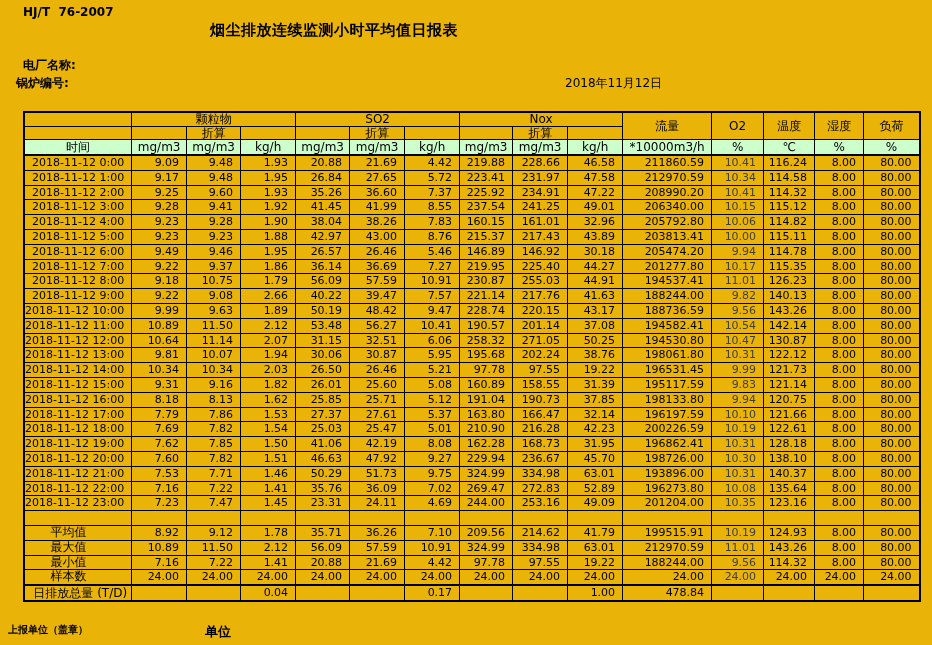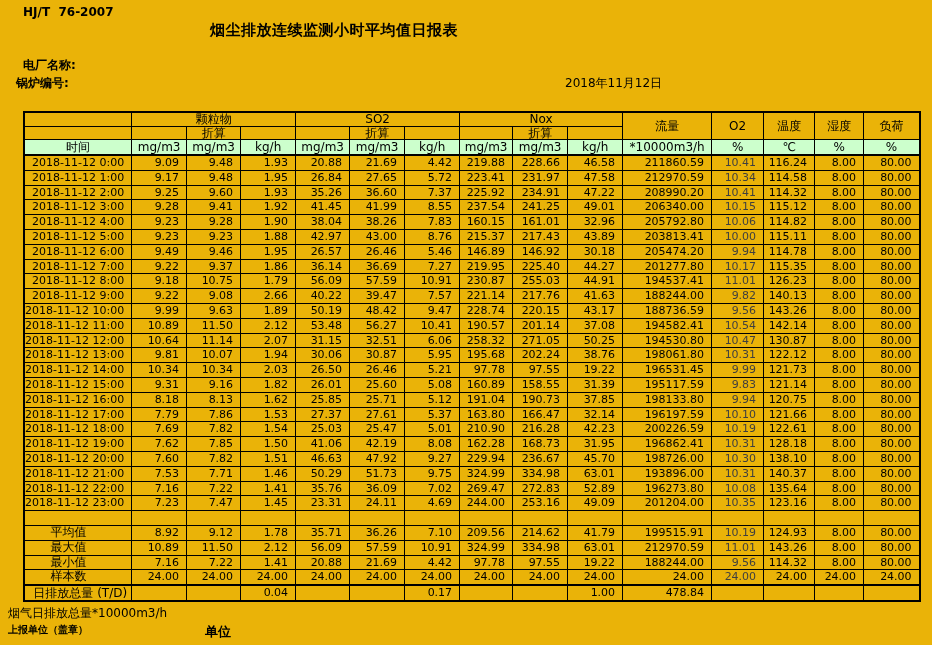--- a/index.html
+++ b/index.html
@@ -646,17 +646,16 @@
           <td class="c9">1.00</td>
           <td class="c10">478.84</td>
           <td class="c11"></td>
           <td class="c12"></td>
           <td class="c13"></td>
           <td class="c14"></td>
         </tr>
       </tbody>
   </table>
 
-  <div class="footer-note">烟气日排放总量*10000m3/h</div>
   <div class="footer-report-unit">上报单位（盖章）</div>
   <div class="footer-unit">单位</div>
 
 </div>
 
 </body></html>

